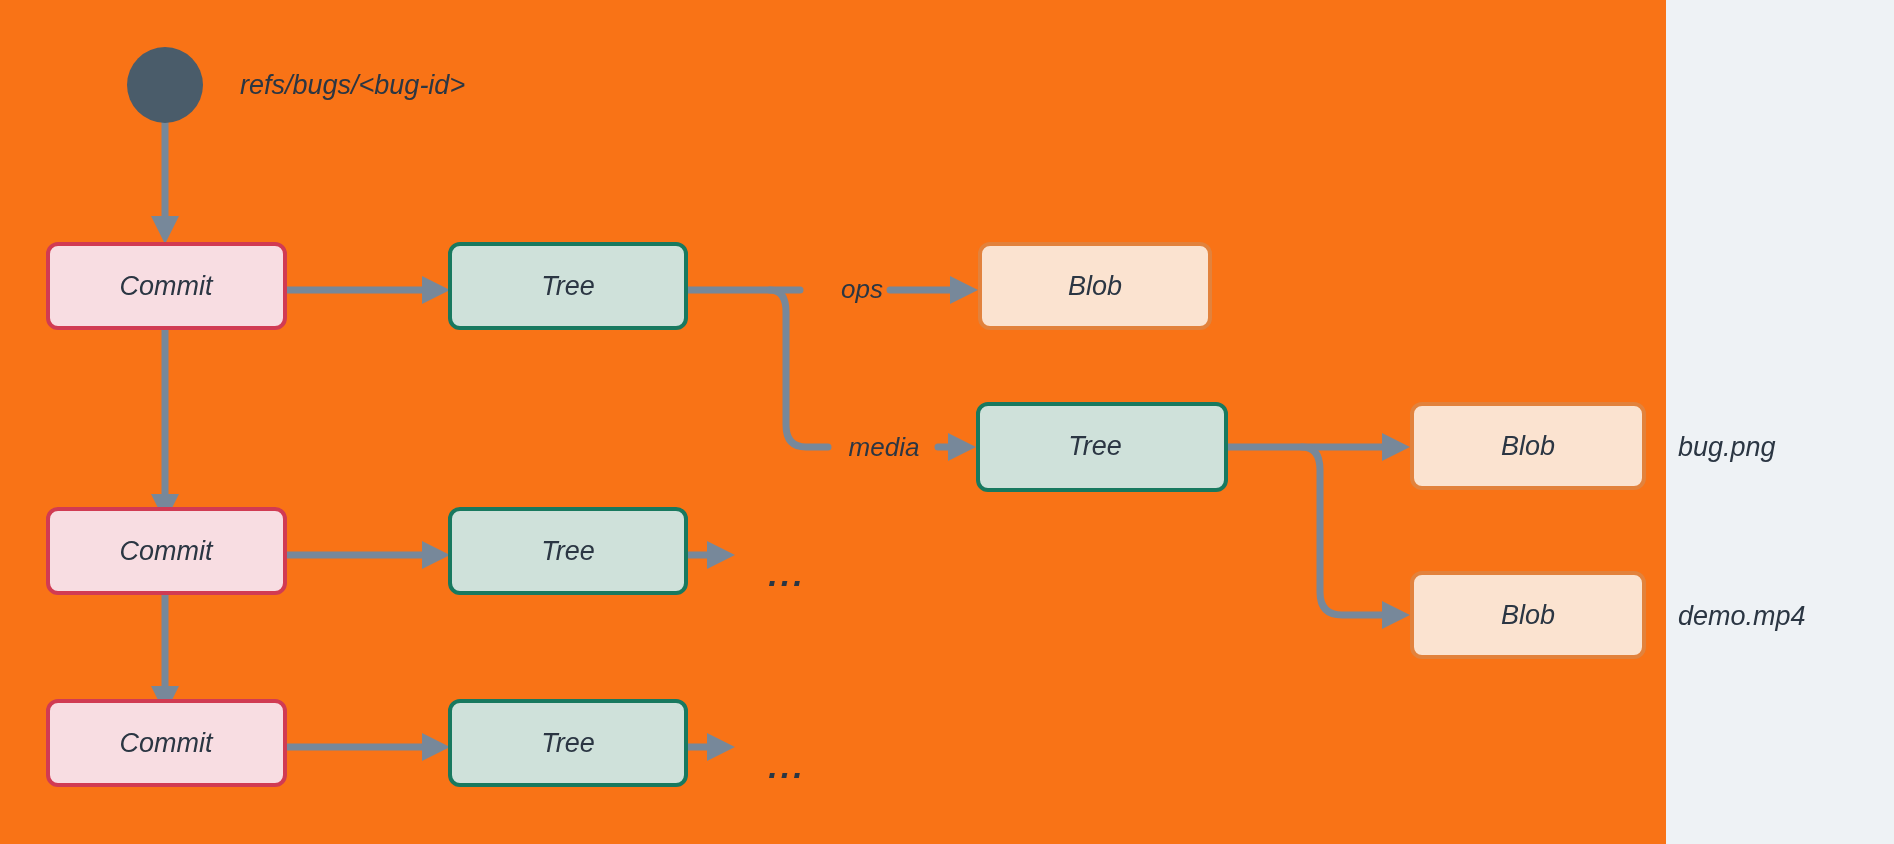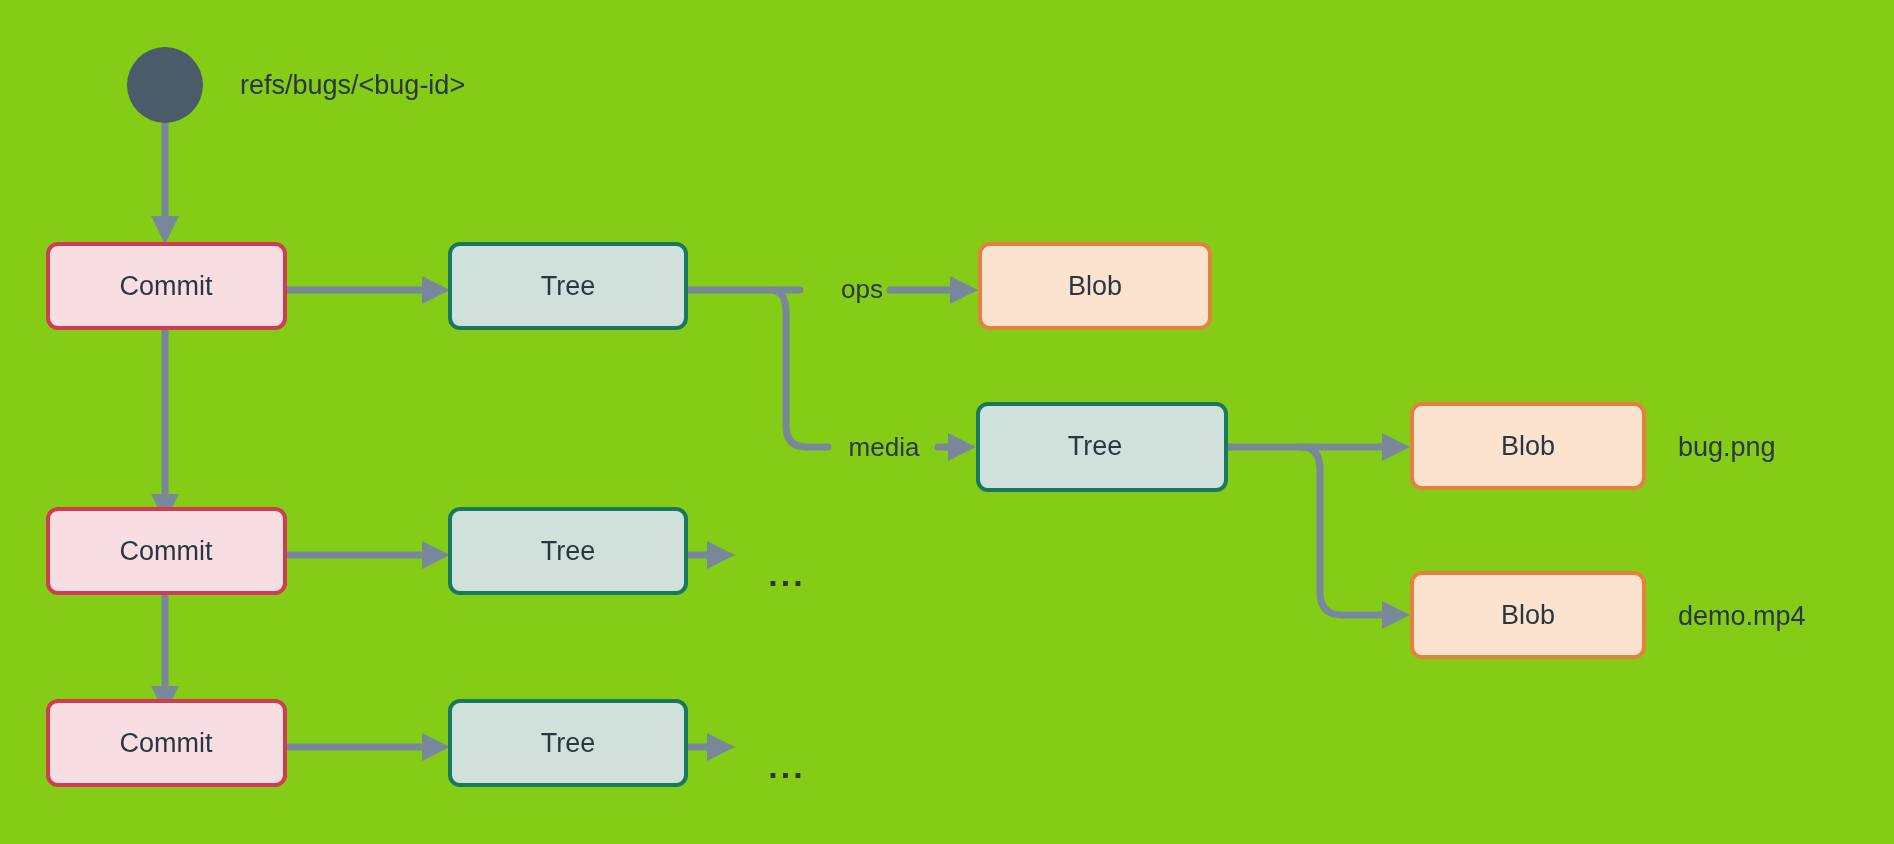--- a/index.html
+++ b/index.html
@@ -8,23 +8,24 @@
   }
   body {
     width: 1894px;
     height: 844px;
     background: #eef2f5;
     font-family: "Liberation Sans", sans-serif;
     overflow: hidden;
   }
   #diagram-root {
     position: relative;
-    width: 1894px;
+    width: 1666px;
     height: 844px;
-    background: #84cc16;
+    background: #f97316;
+    font-style: italic;
   }
   svg.canvas {
     position: absolute;
     top: 0;
     left: 0;
     width: 1894px;
     height: 844px;
     display: block;
   }
   .node-label {

